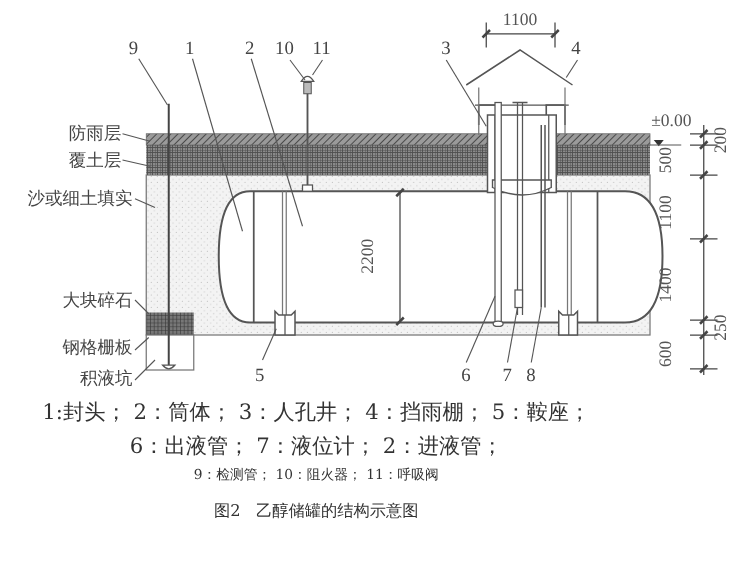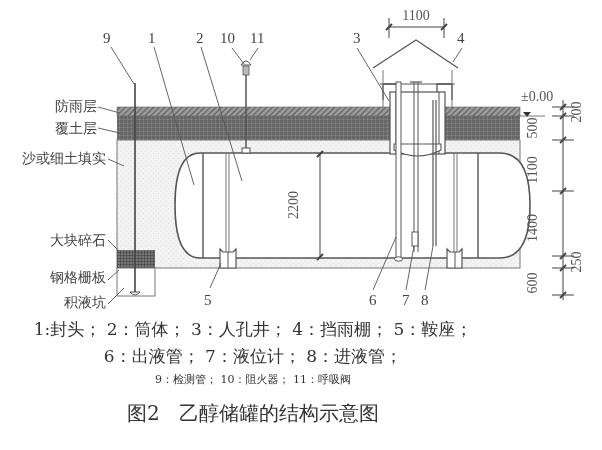--- a/index.html
+++ b/index.html
@@ -5,21 +5,21 @@
   html,body{margin:0;padding:0;background:#ffffff;}
   body{width:602px;height:450px;position:relative;overflow:hidden;font-family:"DejaVu Serif","Liberation Serif",serif;color:#333;}
   #diagram{position:absolute;left:0;top:0;width:602px;height:312px;}
   .lbl{font-family:"Liberation Serif","DejaVu Serif",serif;font-size:15px;fill:#444;}
   .lbl-cn{font-family:"DejaVu Sans","Liberation Sans",sans-serif;font-size:14px;fill:#444;}
   .dim{font-family:"Liberation Serif","DejaVu Serif",serif;font-size:14px;fill:#555;}
   .caption{position:absolute;left:0;width:506px;text-align:center;font-family:"DejaVu Serif","Liberation Serif",serif;color:#333;white-space:pre;}
   #legend1{top:318px;font-size:17px;}
   #legend2{top:345px;font-size:17px;}
   #legend3{top:372px;font-size:11px;}
-  #fig-title{top:400px;font-size:20px;}
+  #fig-title{top:400px;font-size:13px;}
 </style>
 </head>
 <body>
 
 <svg id="diagram" viewBox="0 0 602 312" xmlns="http://www.w3.org/2000/svg">
   <defs>
     <pattern id="rainHatch" width="4" height="4" patternUnits="userSpaceOnUse" patternTransform="rotate(45)">
       <rect width="4" height="4" fill="#9a9a9a"></rect>
       <line x1="0" y1="0" x2="0" y2="4" stroke="#4a4a4a" stroke-width="1.6"></line>
     </pattern>
@@ -206,15 +206,15 @@
   </g>
   <text class="dim" x="0" y="0" text-anchor="middle" transform="translate(581,112) rotate(-90)">200</text>
   <text class="dim" x="0" y="0" text-anchor="middle" transform="translate(537,128) rotate(-90)">500</text>
   <text class="dim" x="0" y="0" text-anchor="middle" transform="translate(537,170) rotate(-90)">1100</text>
   <text class="dim" x="0" y="0" text-anchor="middle" transform="translate(537,228) rotate(-90)">1400</text>
   <text class="dim" x="0" y="0" text-anchor="middle" transform="translate(581,262) rotate(-90)">250</text>
   <text class="dim" x="0" y="0" text-anchor="middle" transform="translate(537,283) rotate(-90)">600</text>
 </svg>
 
 <div class="caption" id="legend1">1:封头； 2：筒体； 3：人孔井； 4：挡雨棚； 5：鞍座；</div>
-<div class="caption" id="legend2">6：出液管； 7：液位计； 8：进液管；</div>
+<div class="caption" id="legend2">6：出液管； 7：液位计； 2：进液管；</div>
 <div class="caption" id="legend3">9：检测管； 10：阻火器； 11：呼吸阀</div>
 <div class="caption" id="fig-title">图2   乙醇储罐的结构示意图</div>
 
 </body></html>

